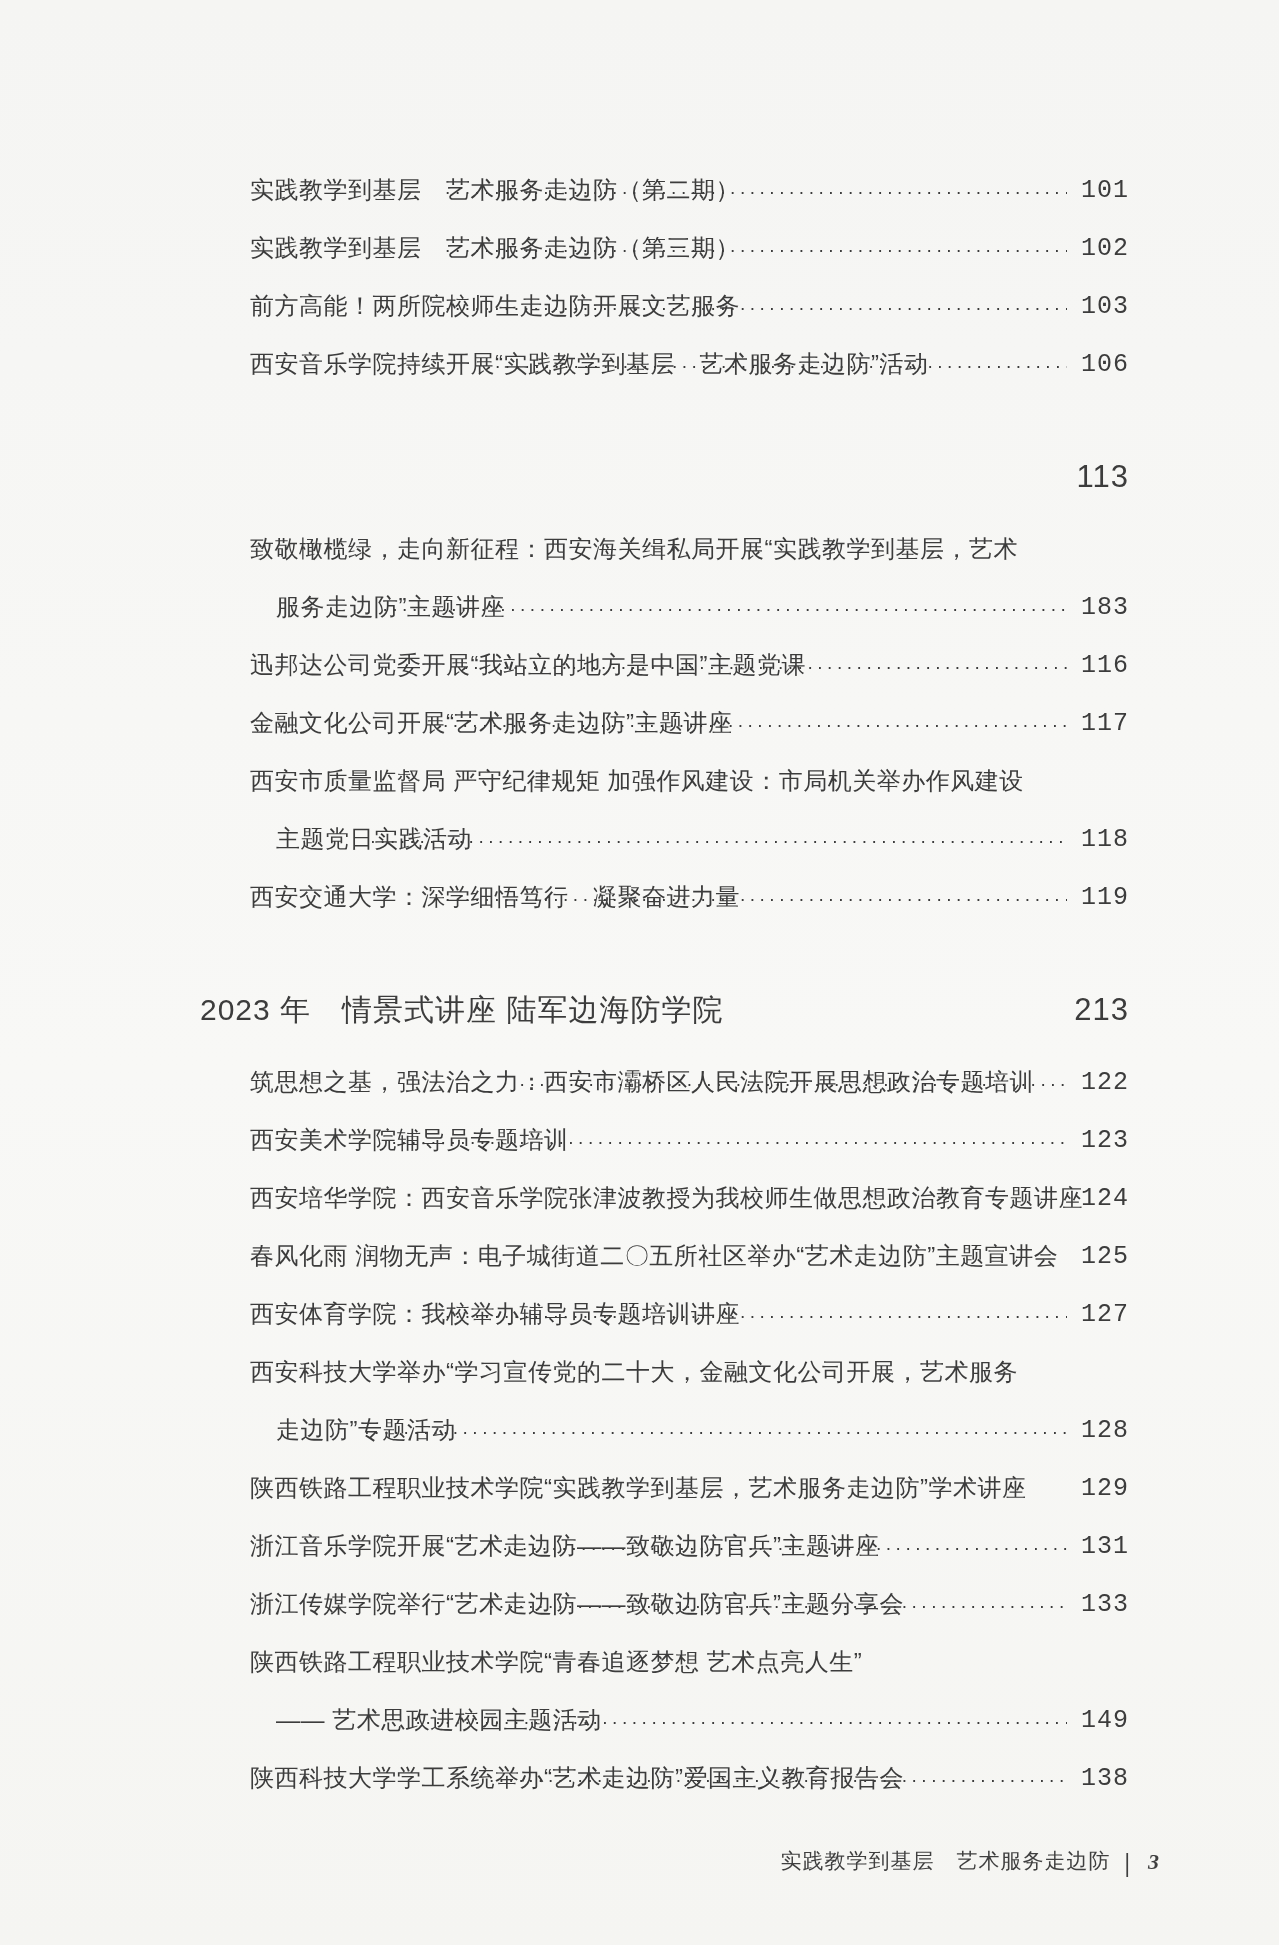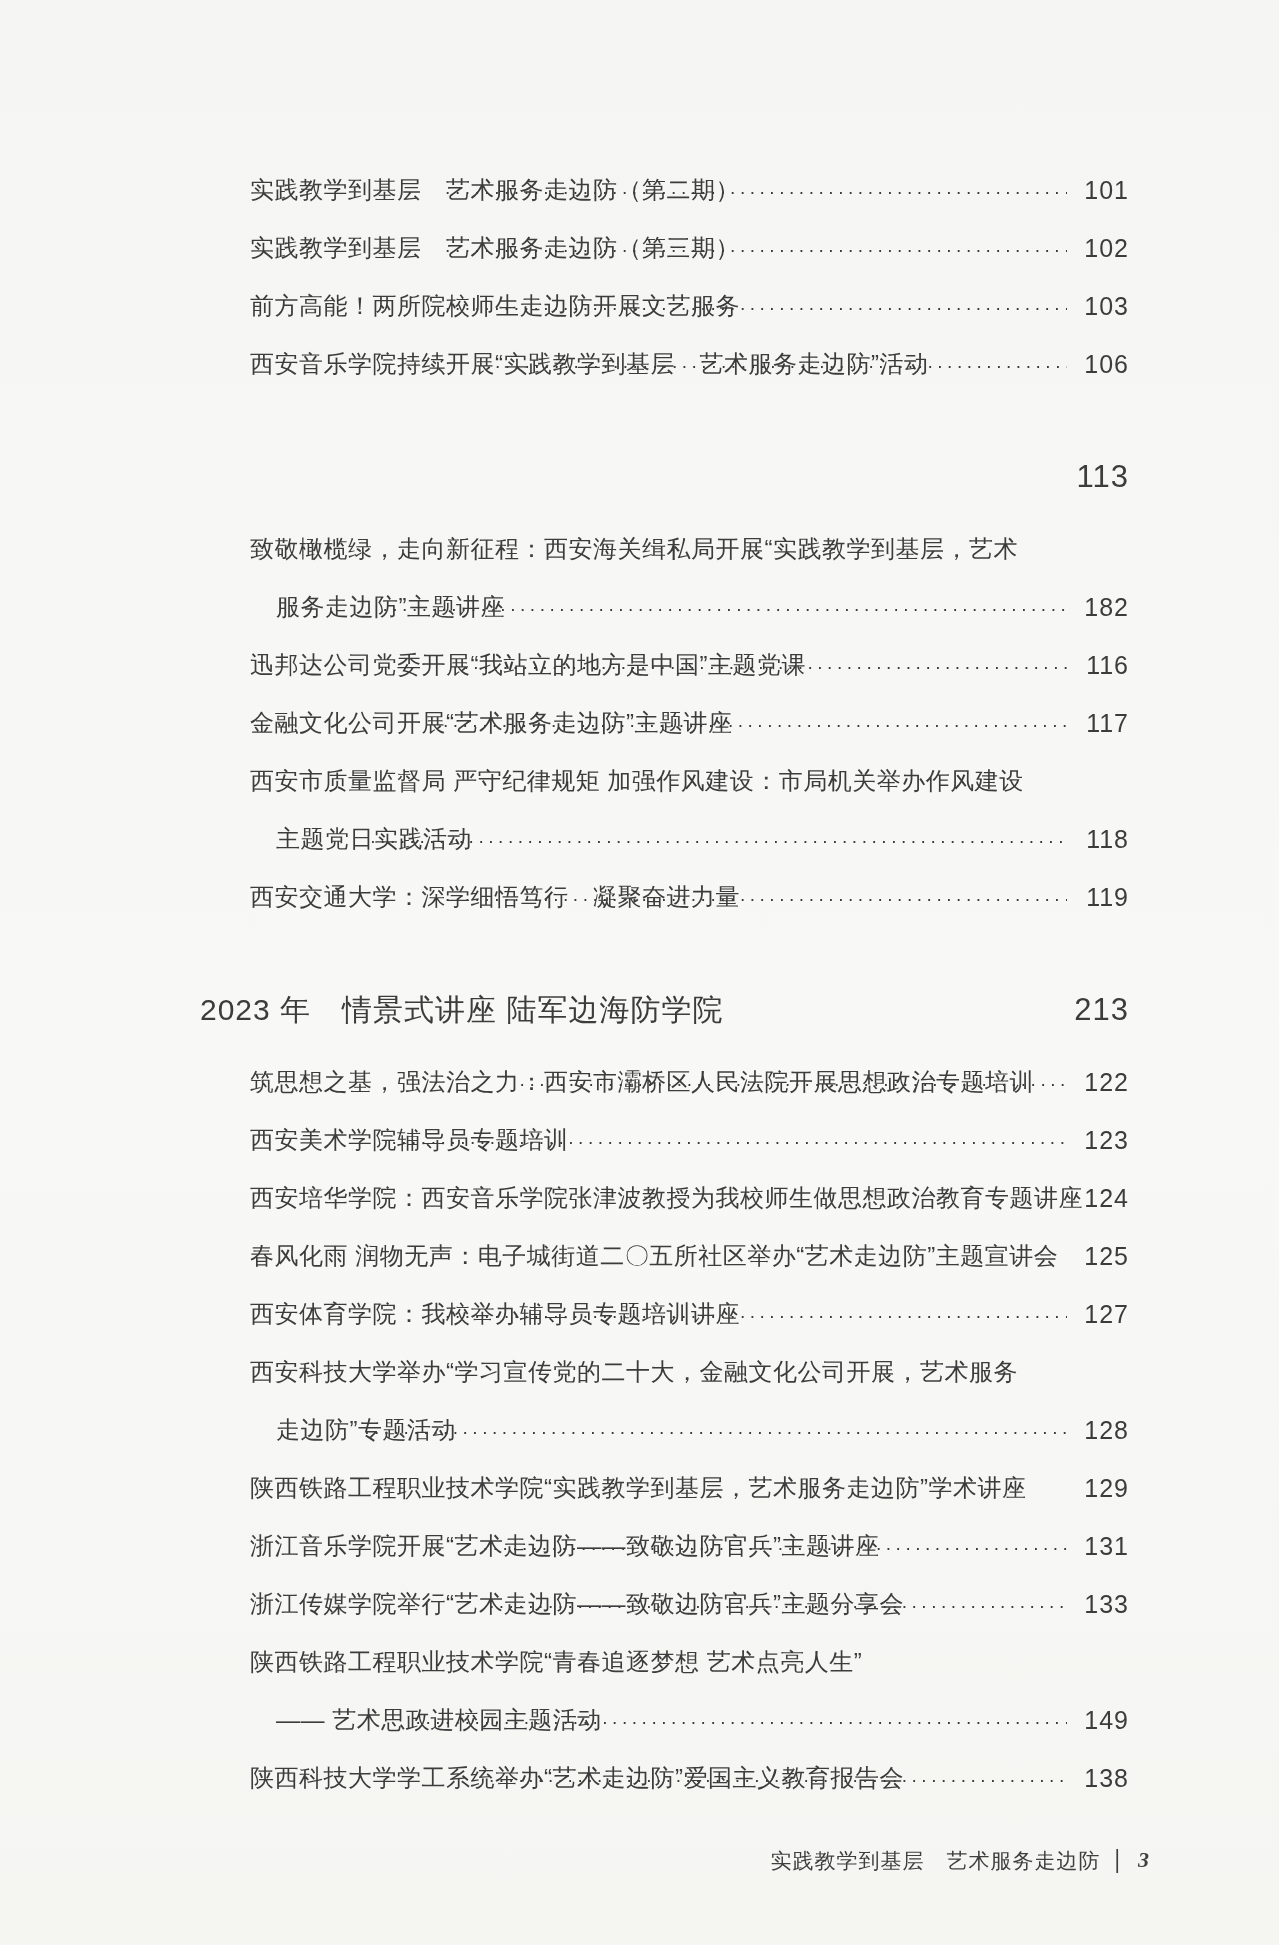--- a/index.html
+++ b/index.html
@@ -46,41 +46,42 @@
     letter-spacing: 3.5px;
     transform: translateY(1px);
     color: var(--text, #3c3c3c);
   }
   .pagenum {
     flex: 0 0 auto;
     min-width: 48px;
     text-align: right;
     font-size: 25px;
     letter-spacing: 1px;
+    font-family: Liberation Mono, monospace;
   }
   .heading-row {
     display: flex;
     align-items: center;
     height: 44px;
     margin: 62px 0 21px 0;
     font-size: 30px;
     letter-spacing: 1px;
   }
   .heading-row .spacer { flex: 1 1 auto; }
   .heading-page {
     flex: 0 0 auto;
     font-size: 31px;
     letter-spacing: 1px;
   }
   .footer {
     position: absolute;
     top: 1847px;
-    right: 129px;
+    right: 119px;
     display: flex;
-    align-items: flex-start;
+    align-items: flex-end;
     font-size: 21px;
     letter-spacing: 1px;
     color: var(--footer_text, #3f3f3f);
   }
   .footer .sep {
     margin: 0 17px 0 14px;
     font-weight: normal;
     transform: scaleY(1.25);
   }
   .footer .fpage {
@@ -124,21 +125,21 @@
   </div>
 
   <div class="toc-row">
     <span class="title">致敬橄榄绿，走向新征程：西安海关缉私局开展“实践教学到基层，艺术</span>
     <span class="leader" style="visibility: hidden;">··········································································································································································</span>
     <span class="pagenum"></span>
   </div>
   <div class="toc-row indent">
     <span class="title">服务走边防”主题讲座</span>
     <span class="leader">··········································································································································································</span>
-    <span class="pagenum">182</span>
+    <span class="pagenum">183</span>
   </div>
   <div class="toc-row">
     <span class="title">迅邦达公司党委开展“我站立的地方是中国”主题党课</span>
     <span class="leader">··········································································································································································</span>
     <span class="pagenum">116</span>
   </div>
   <div class="toc-row">
     <span class="title">金融文化公司开展“艺术服务走边防”主题讲座</span>
     <span class="leader">··········································································································································································</span>
     <span class="pagenum">117</span>

